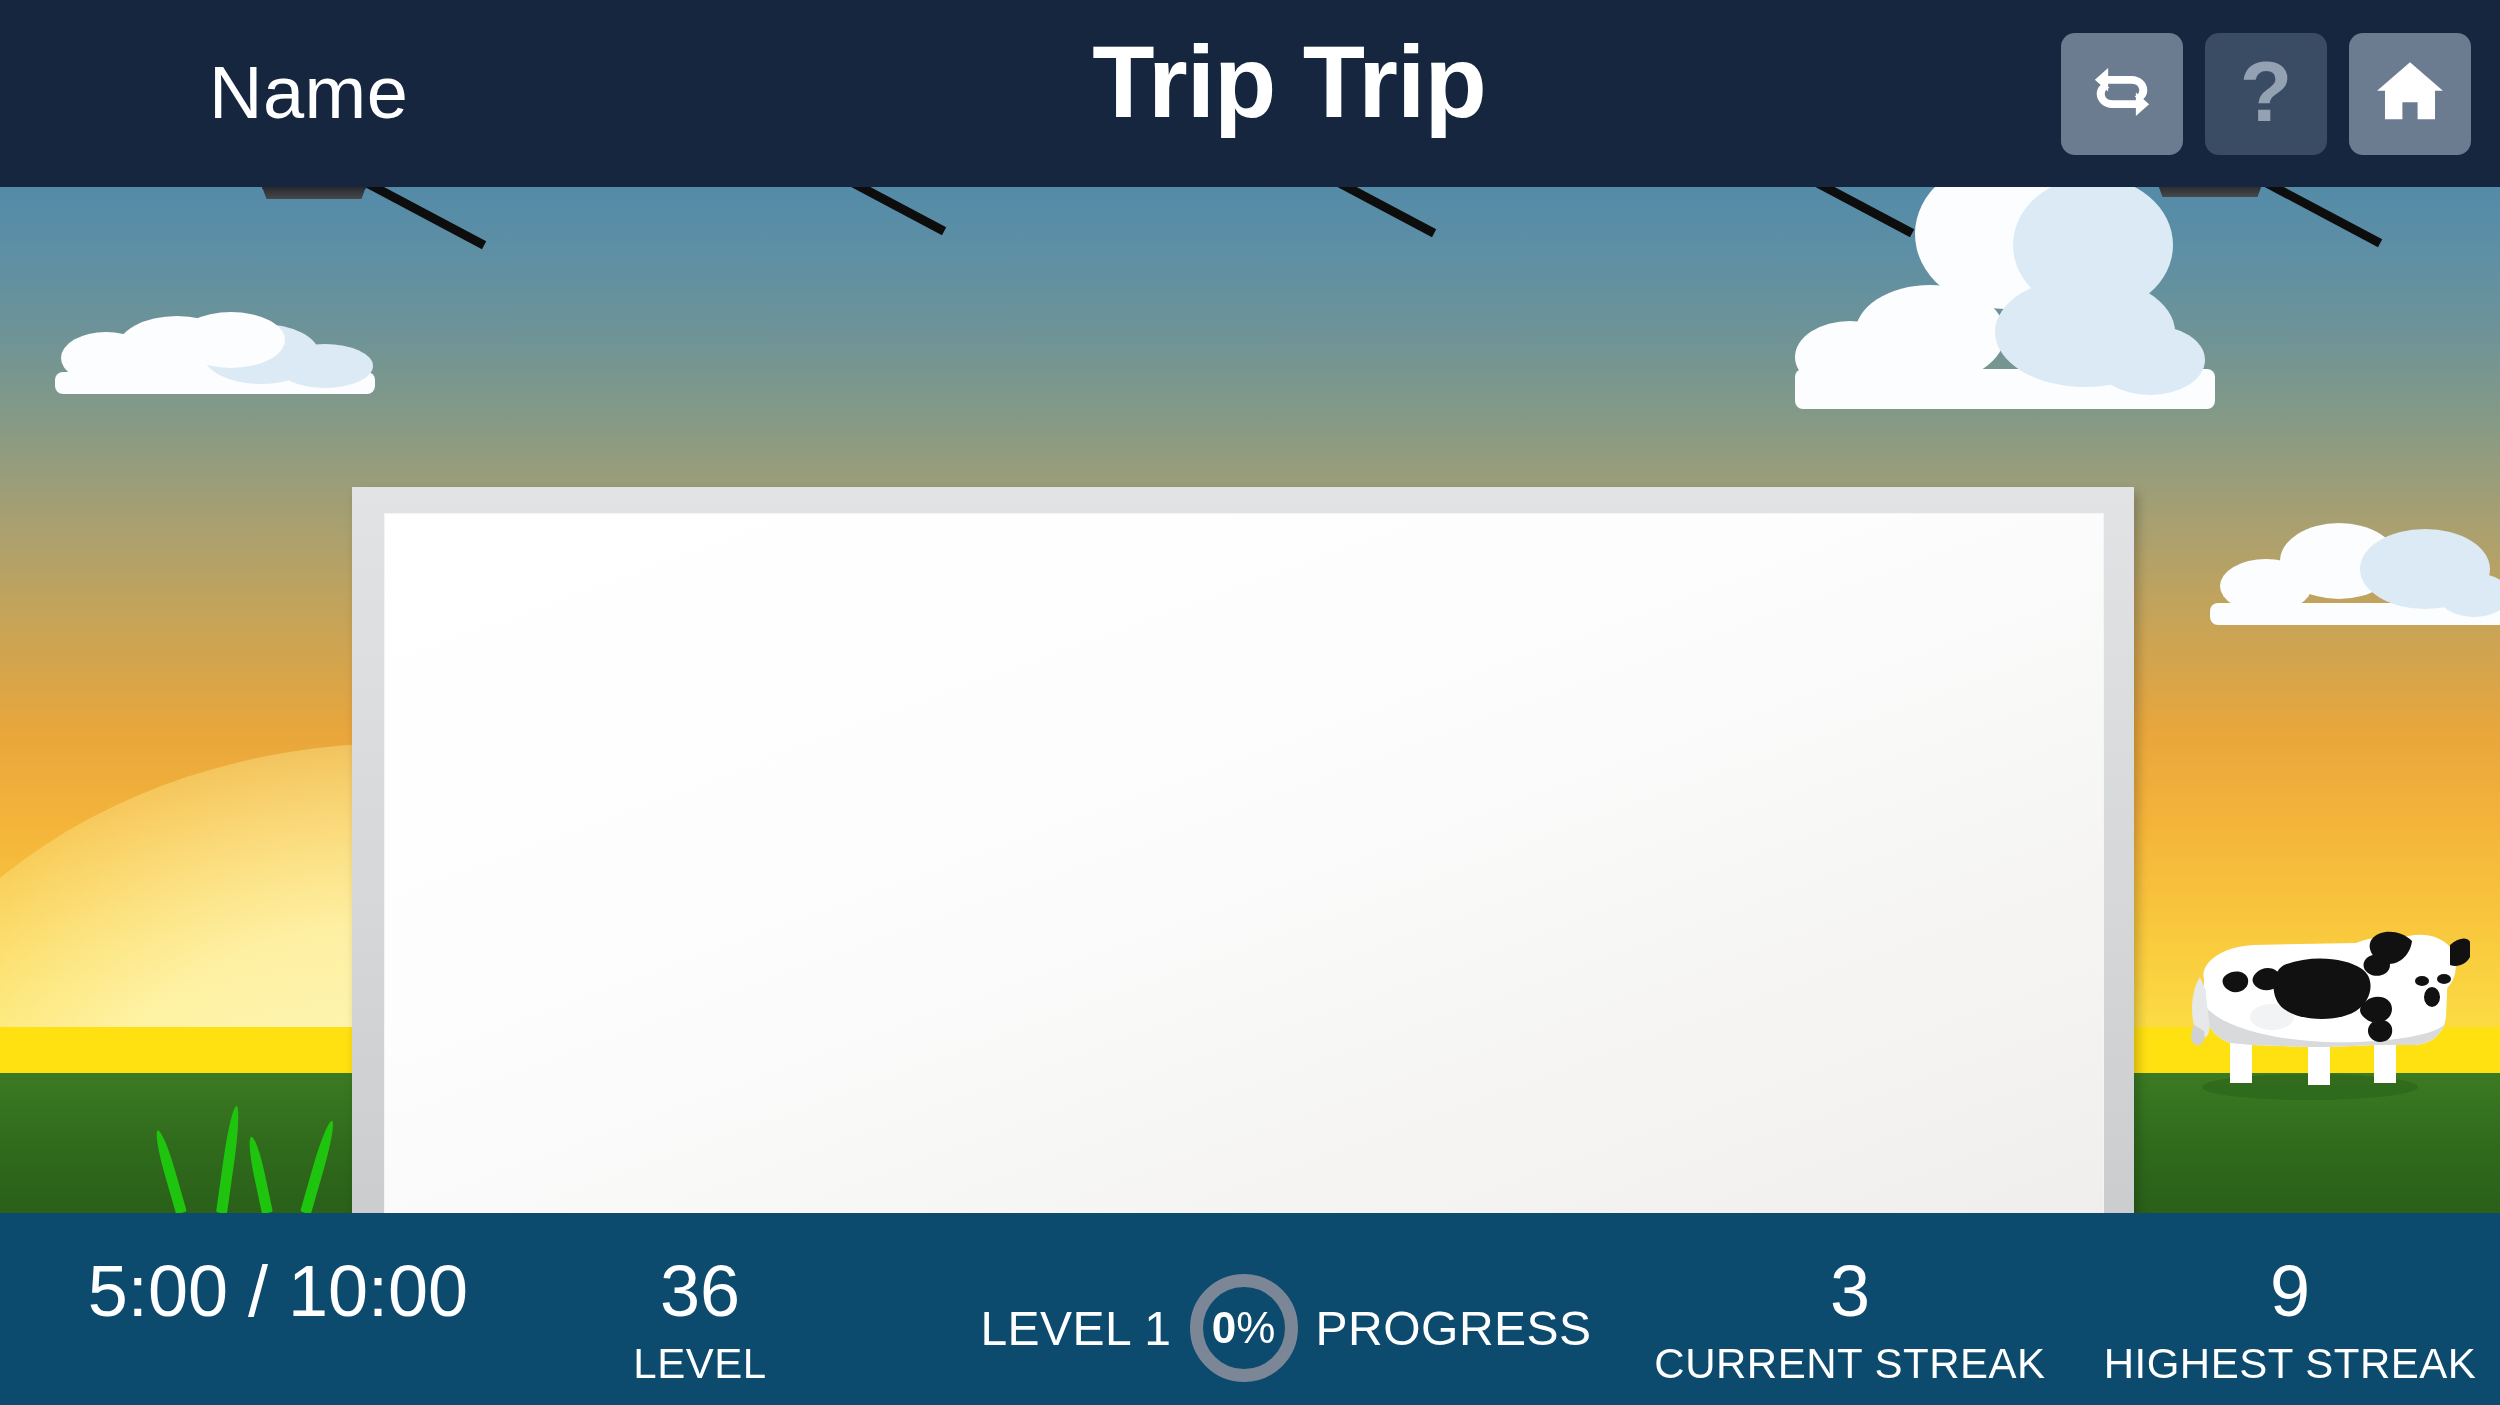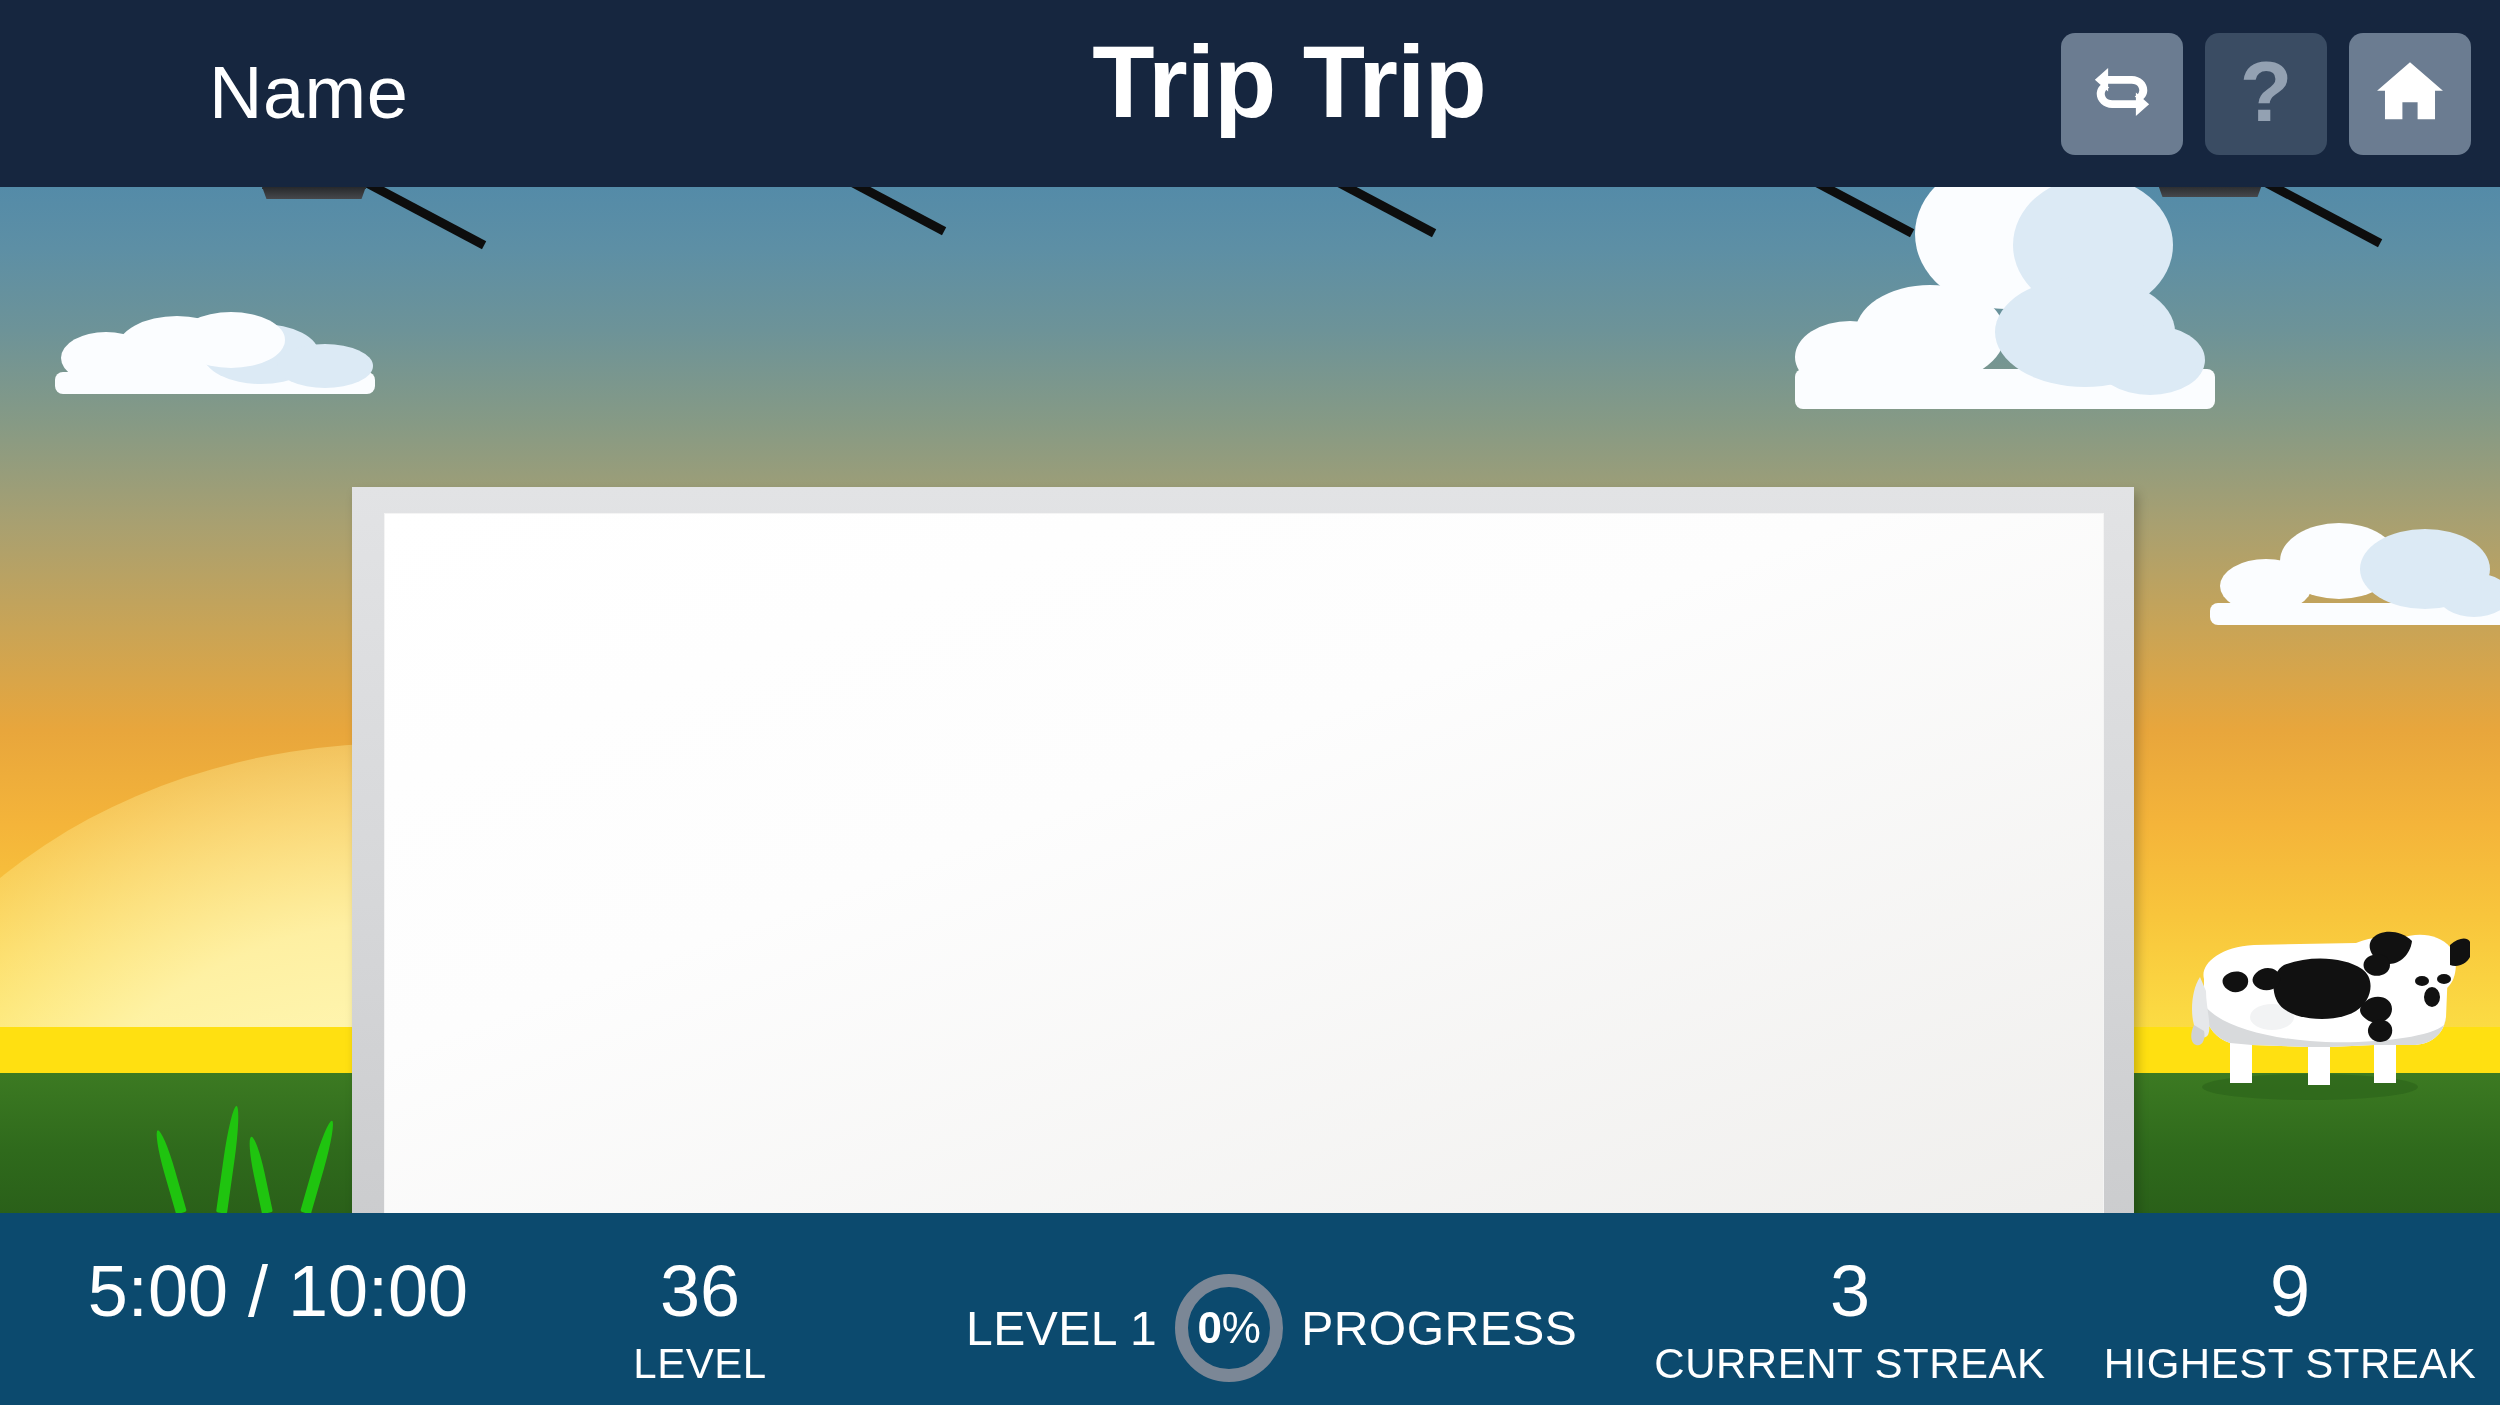--- a/index.html
+++ b/index.html
@@ -156,21 +156,21 @@
   .stat { position:absolute; text-align:center; }
   .stat .val { font-size:72px; line-height:1; font-weight:400; }
   .stat .lbl { font-size:42px; line-height:1; margin-top:16px; letter-spacing:0.5px; }
   #stat-time   { left:78px;  top:42px; width:400px; }
   #stat-points { left:540px; top:42px; width:320px; }
   #stat-current{ left:1610px;top:42px; width:480px; }
   #stat-highest{ left:2090px;top:42px; width:400px; }
 
   #progress-group {
     position:absolute; left:966px; top:60px; width:640px; height:110px;
-    display:flex; align-items:center; justify-content:flex-start; gap:0px;
+    display:flex; align-items:center; justify-content:center; gap:0px;
   }
   #level-label { font-size:48px; color:#ffffff; margin-right:18px; letter-spacing:0.5px; }
   #progress-ring {
     width:108px; height:108px; border-radius:50%;
     border:13px solid #7b8796; background:transparent;
     display:flex; align-items:center; justify-content:center; flex:0 0 auto;
   }
   #progress-pct { font-size:44px; color:#ffffff; white-space:nowrap; }
   #progress-pct b { font-weight:bold; }
   #progress-pct span.sym { font-weight:400; }

